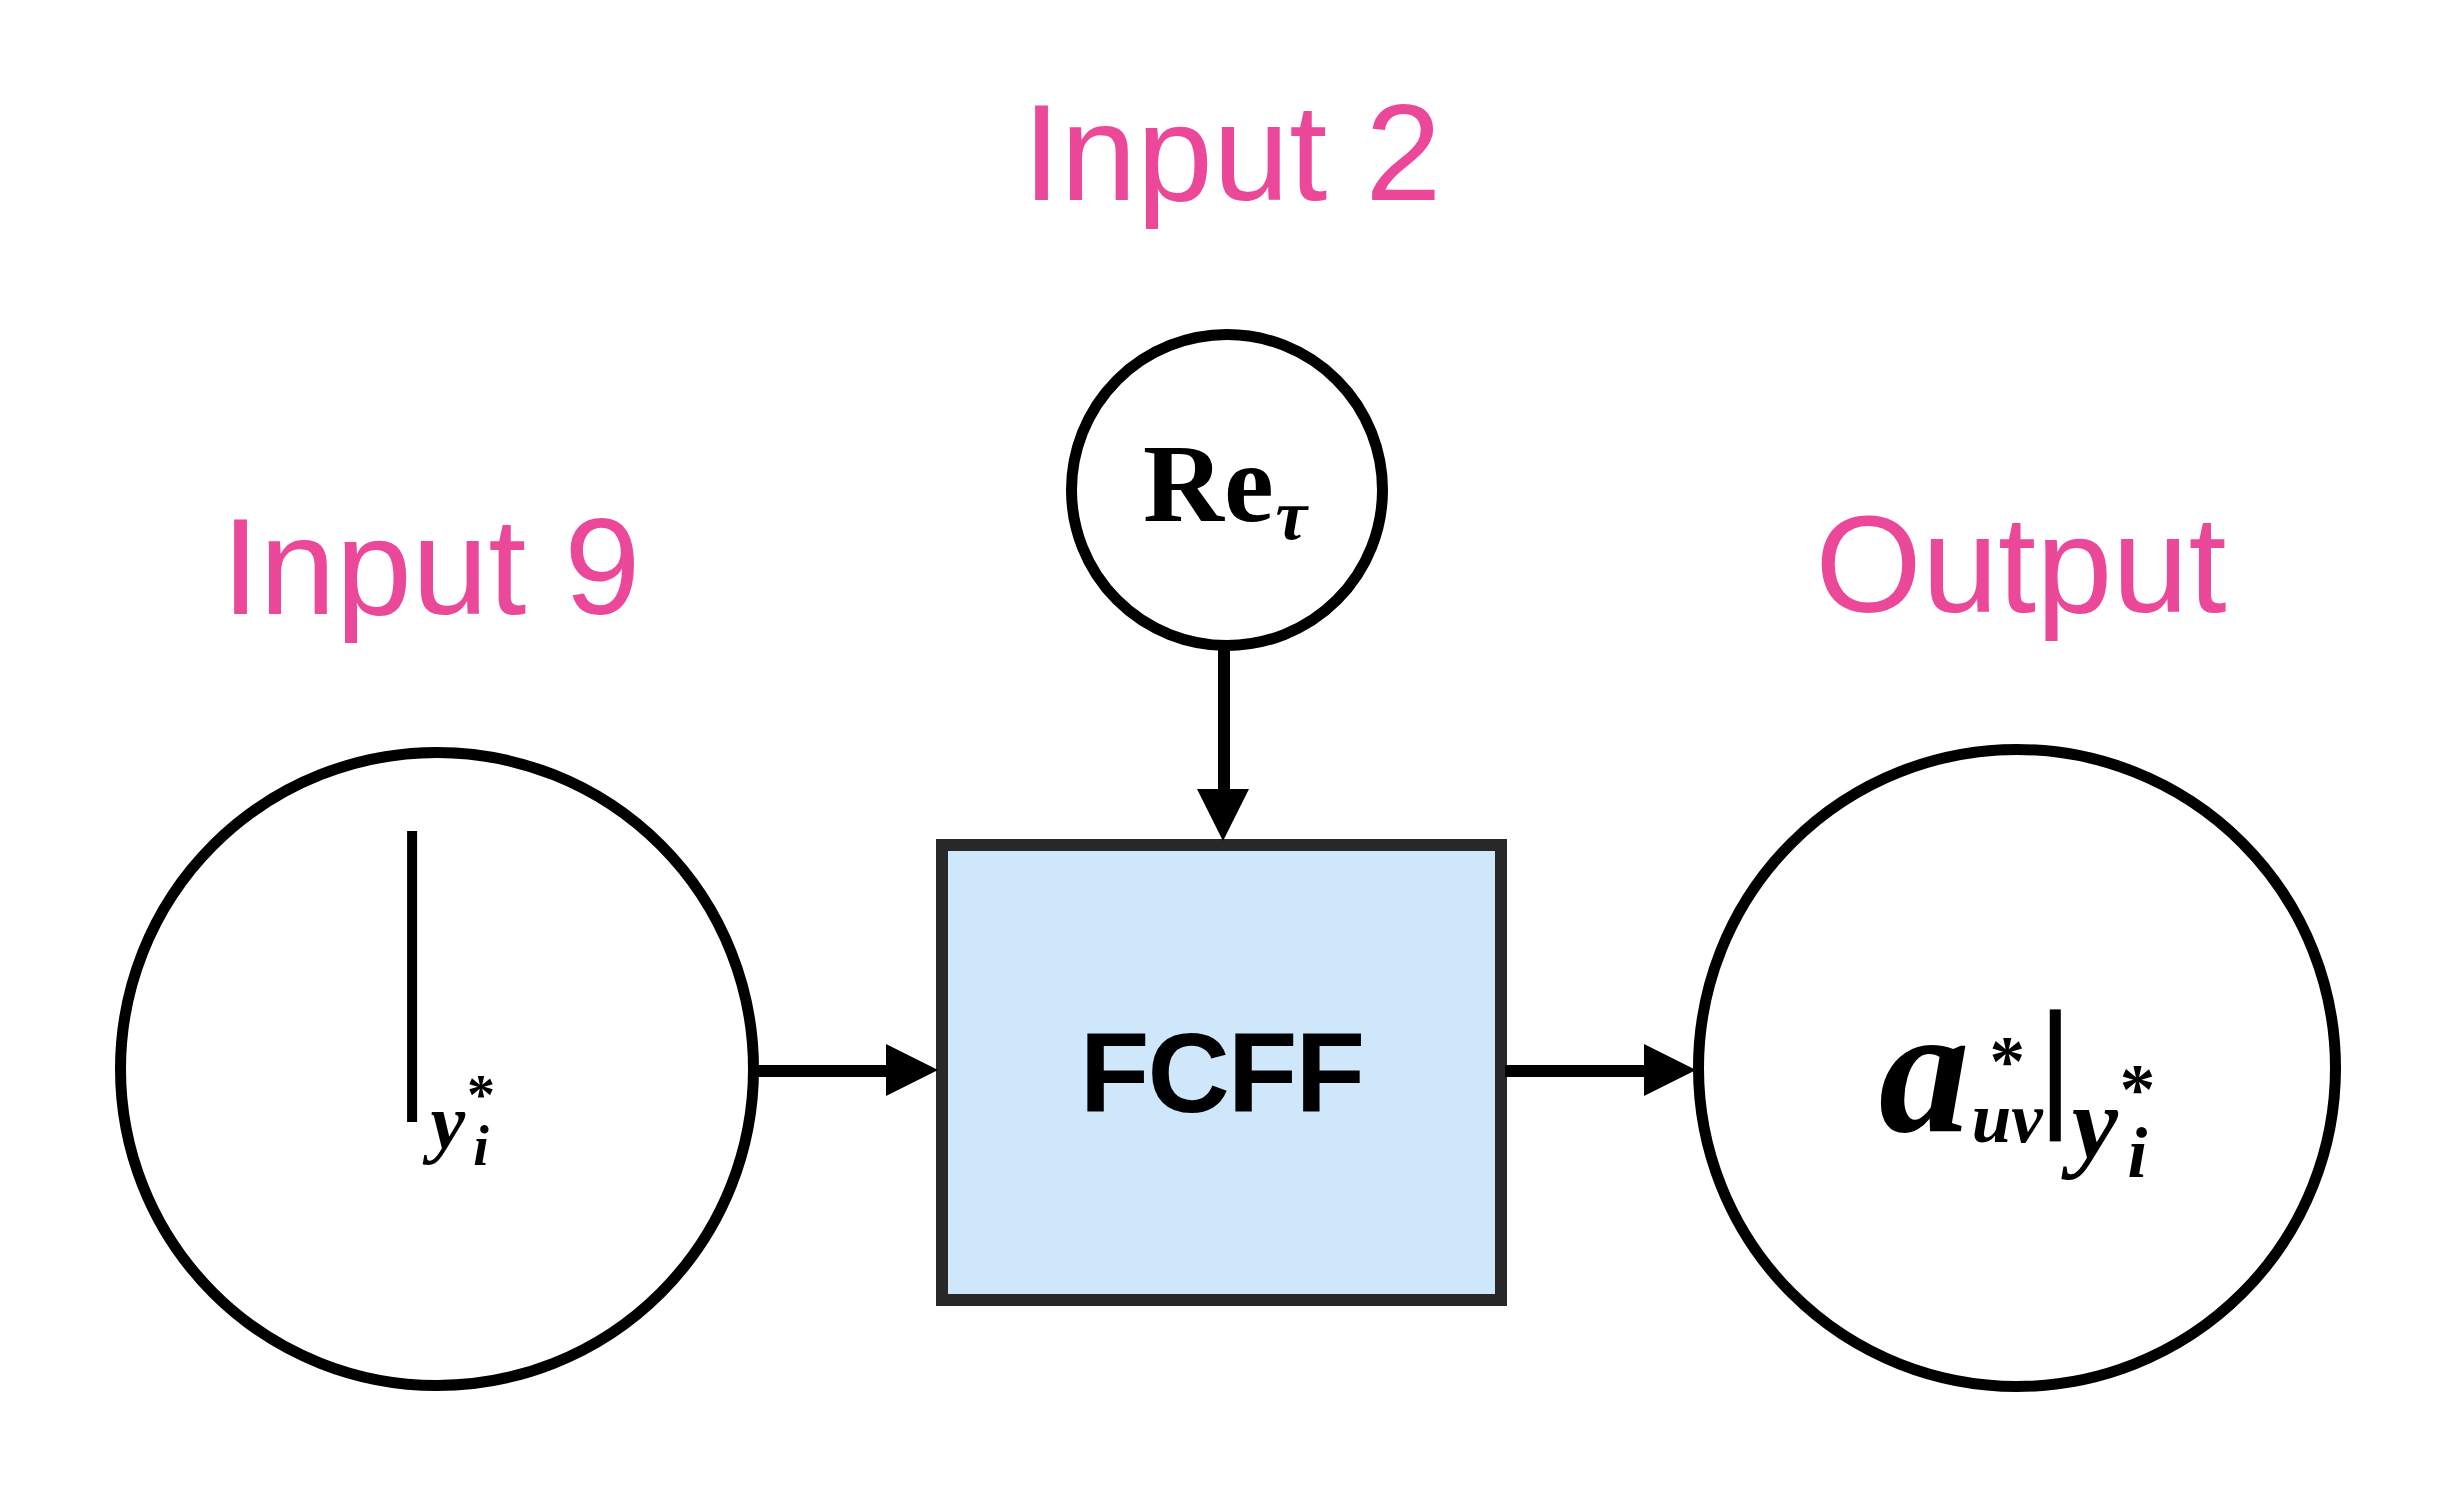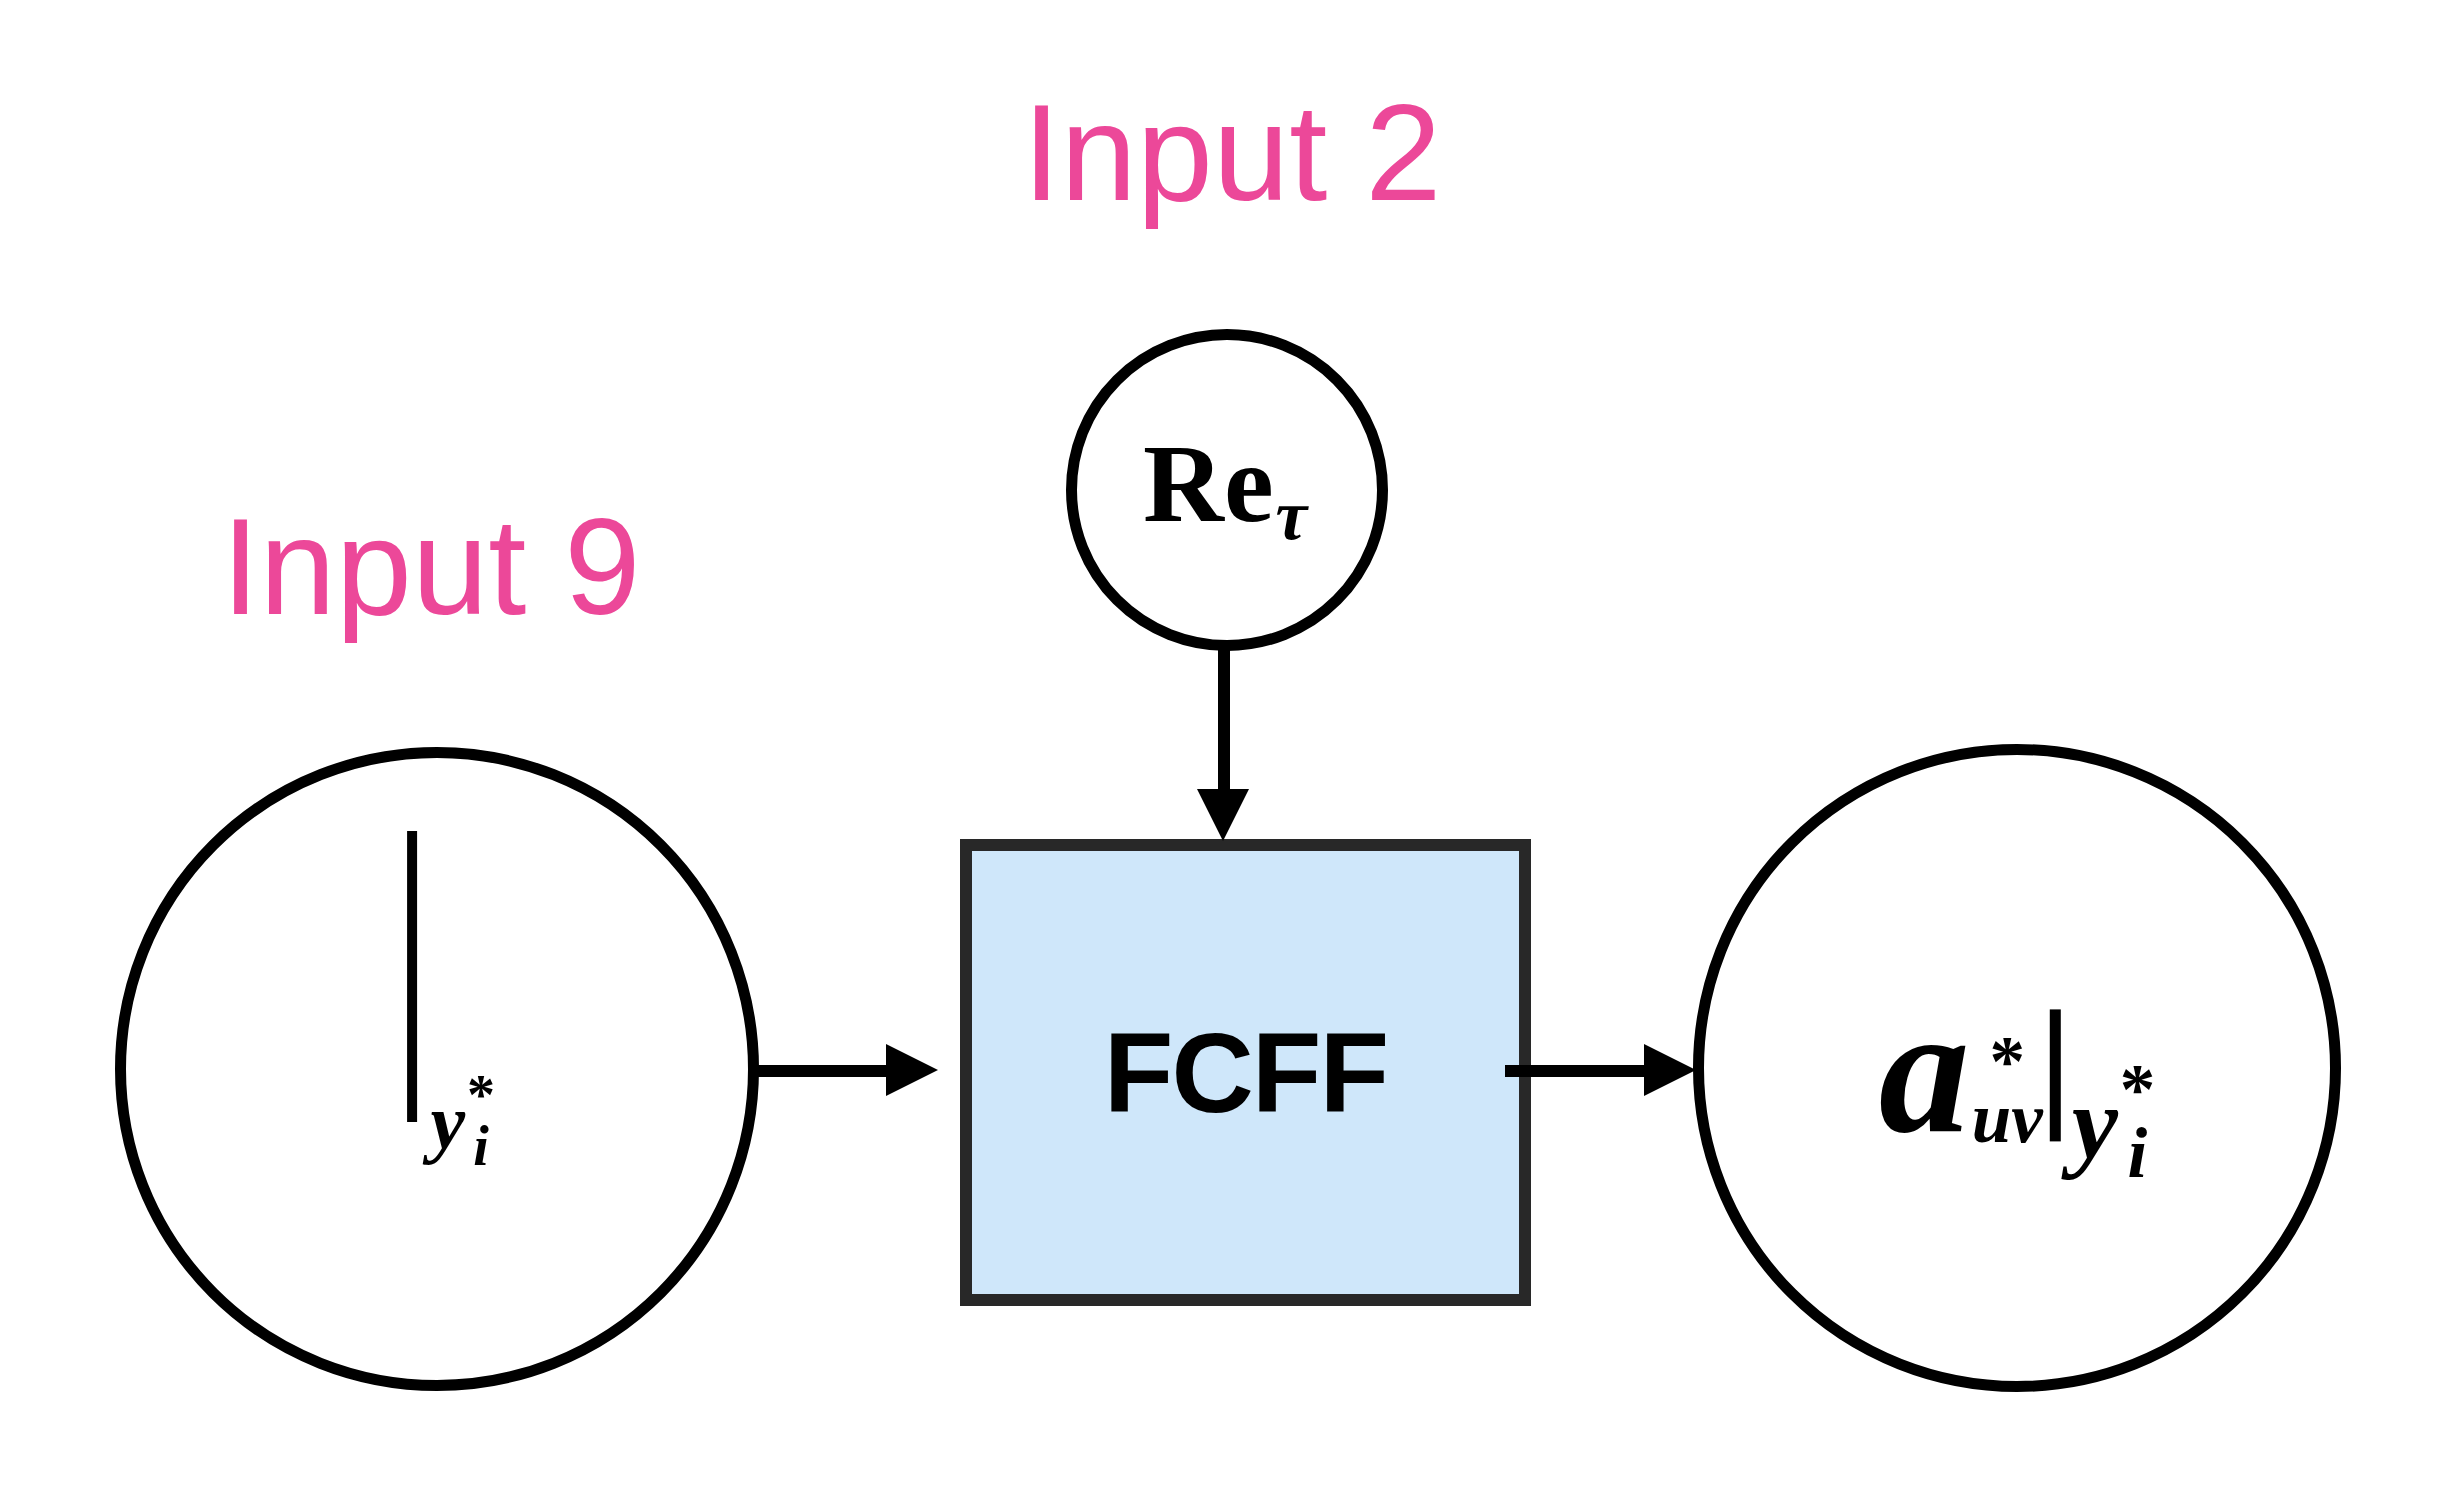--- a/index.html
+++ b/index.html
@@ -12,21 +12,21 @@
   #label-input2{left:859px;top:84px;}
   #label-output{left:1648px;top:496px;}
   
   .circle{position:absolute;box-sizing:border-box;border:11.2px solid var(--stroke,#000);
           border-radius:50%;background:#fff;}
   #input1-node{left:115px;top:747px;width:644px;height:644px;}
   #input2-node{left:1066px;top:329px;width:322px;height:322px;display:flex;align-items:center;justify-content:center;}
   #output-node{left:1693px;top:744px;width:648px;height:648px;}
   #fcff-box{position:absolute;left:936px;top:839px;width:571px;height:467px;box-sizing:border-box;
             border:12px solid var(--box-border,#282828);background:var(--box-fill,#cfe7fa);
-            display:flex;align-items:center;justify-content:center;margin-left:24px;}
+            display:flex;align-items:center;justify-content:center;}
   #fcff-box .box-label{font-family:"Liberation Sans",sans-serif;font-weight:bold;
             font-size:114px;letter-spacing:-1.9px;line-height:1;color:#000;}
   
   .math{font-family:"Liberation Serif",serif;color:#000;font-weight:bold;}
   .it{font-style:italic;}
   
   #input1-math{position:absolute;left:50%;top:73px;transform:translateX(-50%);
                display:flex;align-items:center;white-space:nowrap;}
   .frac{display:inline-flex;flex-direction:column;align-items:center;}
   .num,.den{font-size:103px;line-height:1;padding:0 7.5px;}
@@ -70,20 +70,21 @@
   #arrow3-line{left:1505px;top:1065px;width:141px;}
   #arrow3-head{left:1644px;top:1044px;}
 </style>
 </head>
 <body>
 
 <div id="canvas">
 
   <div class="label" id="label-input1">Input 9</div>
   <div class="label" id="label-input2">Input 2</div>
+  <div class="label" id="label-output">Output</div>
 
   <div class="circle" id="input1-node">
     <div class="math" id="input1-math">
       <span class="evalbar tall"></span>
       <span class="atsub">
         <span class="aty">y</span>
         <span class="stack">
             <span>*</span>
             <span class="it">i</span>
           </span>

